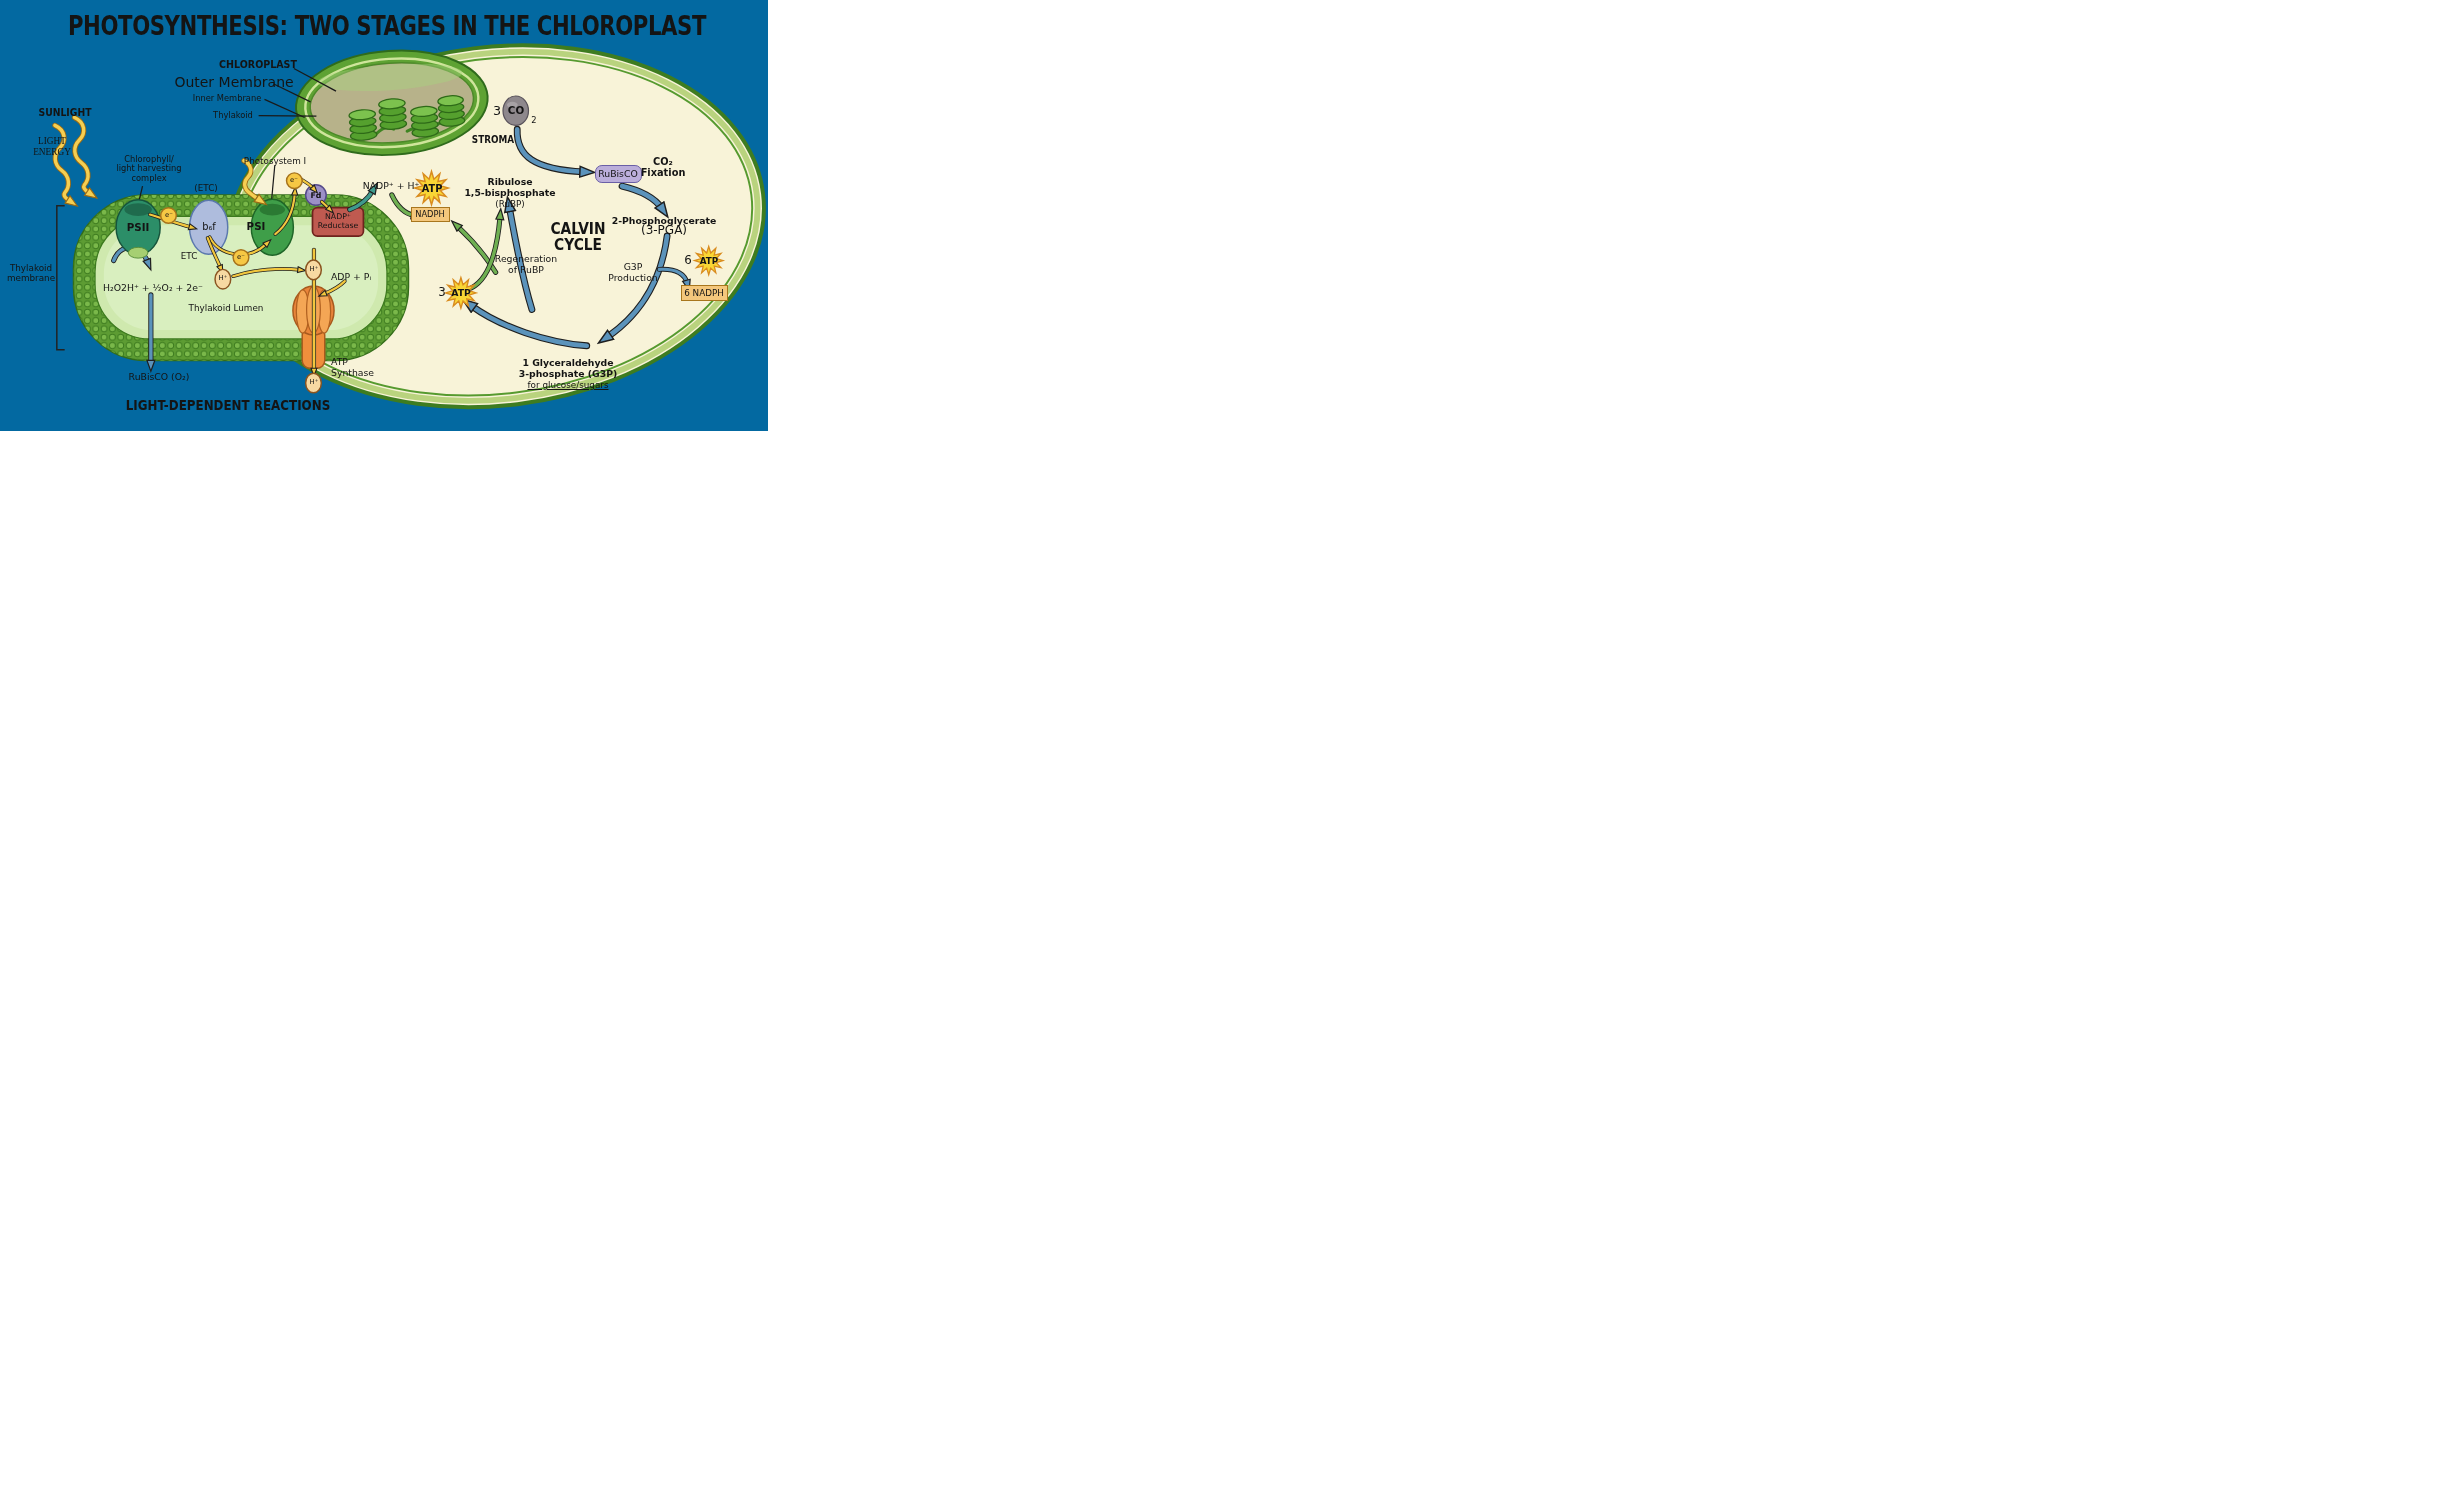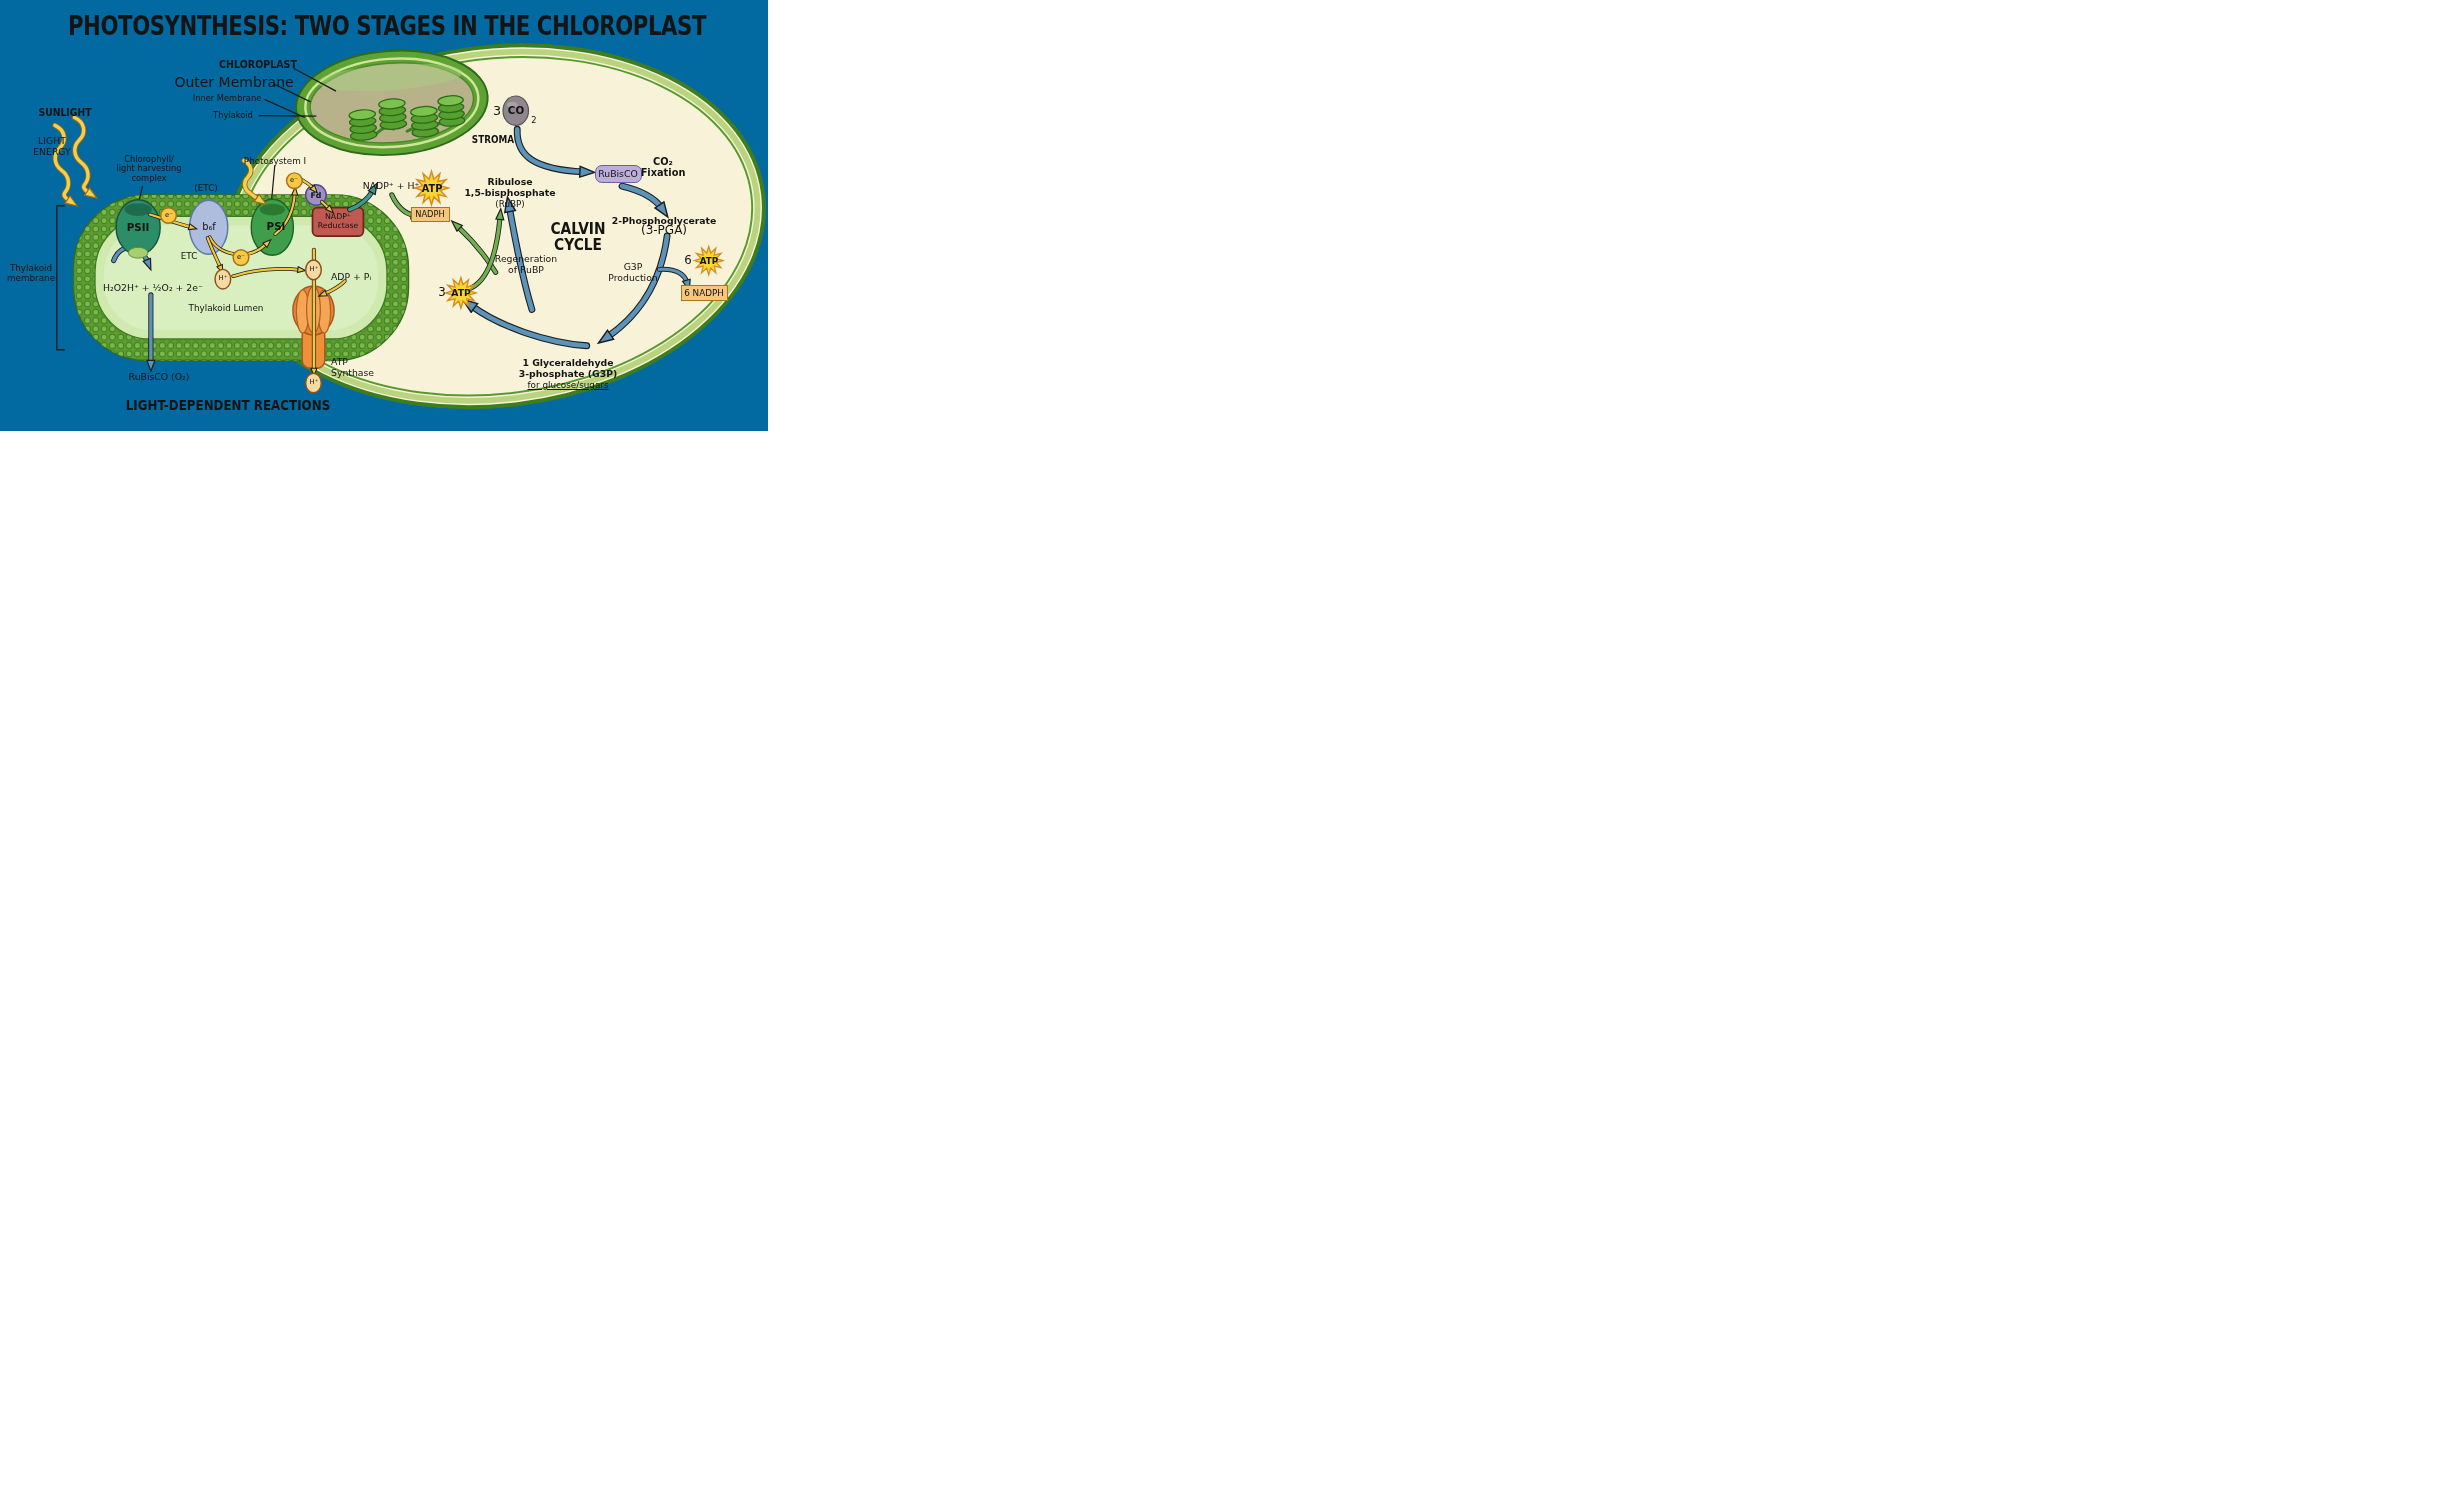--- a/index.html
+++ b/index.html
@@ -225,30 +225,30 @@
 <div class="box" style="left:595px;top:165px;width:47px;height:17.6px;background:#bbaeda;border:1.5px solid #6a5fa6;border-radius:6.9px;"></div>
 
 <div class="lbl b" style="left:387px;top:25.5px;font-size:26.5px;letter-spacing:-0.5px;transform:translate(-50%,-50%) scaleX(.8);white-space:nowrap;">PHOTOSYNTHESIS: TWO STAGES IN THE CHLOROPLAST</div>
 
 <div class="lbl b" style="left:258px;top:65px;font-size:10.8px;transform:translate(-50%,-50%) scaleX(.88);">CHLOROPLAST</div>
 <div class="lbl" style="left:234px;top:83px;font-size:14px;">Outer Membrane</div>
 <div class="lbl" style="left:227px;top:99px;font-size:8.3px;">Inner Membrane</div>
 <div class="lbl" style="left:233px;top:116px;font-size:8.3px;">Thylakoid</div>
 
 <div class="lbl b" style="left:65px;top:113px;font-size:10.3px;transform:translate(-50%,-50%) scaleX(.9);">SUNLIGHT</div>
-<div class="lbl" style="left:52px;top:147px;font-size:9.3px;">LIGHT
+<div class="lbl" style="left:52px;top:147px;font-size:9.3px;font-family:Liberation Serif, serif;">LIGHT
 ENERGY</div>
 <div class="lbl" style="left:149px;top:169px;font-size:8.3px;">Chlorophyll/
 light harvesting
 complex</div>
 <div class="lbl" style="left:206px;top:188px;font-size:8.8px;">(ETC)</div>
 <div class="lbl" style="left:275px;top:161px;font-size:8.8px;">Photosystem I</div>
 <div class="lbl b" style="left:138px;top:228px;font-size:10.3px;">PSII</div>
 <div class="lbl" style="left:209px;top:227px;font-size:9.8px;">b₆f</div>
-<div class="lbl b" style="left:276px;top:227px;font-size:10.3px;">PSI</div>
+<div class="lbl b" style="left:256px;top:227px;font-size:10.3px;">PSI</div>
 <div class="lbl" style="left:189px;top:256px;font-size:8.8px;">ETC</div>
 
 <div class="lbl" style="left:169px;top:216px;font-size:6.9px;">e⁻</div>
 <div class="lbl" style="left:241px;top:258px;font-size:6.9px;">e⁻</div>
 <div class="lbl" style="left:294px;top:181px;font-size:6.9px;">e⁻</div>
 <div class="lbl b" style="left:316px;top:196px;font-size:7.8px;">Fd</div>
 <div class="lbl" style="left:338px;top:222px;font-size:7.8px;">NADP⁺
 Reductase</div>
 <div class="lbl" style="left:391px;top:186px;font-size:9.3px;">NADP⁺ + H⁺</div>
 <div class="lbl b" style="left:432px;top:189px;font-size:9.8px;">ATP</div>

